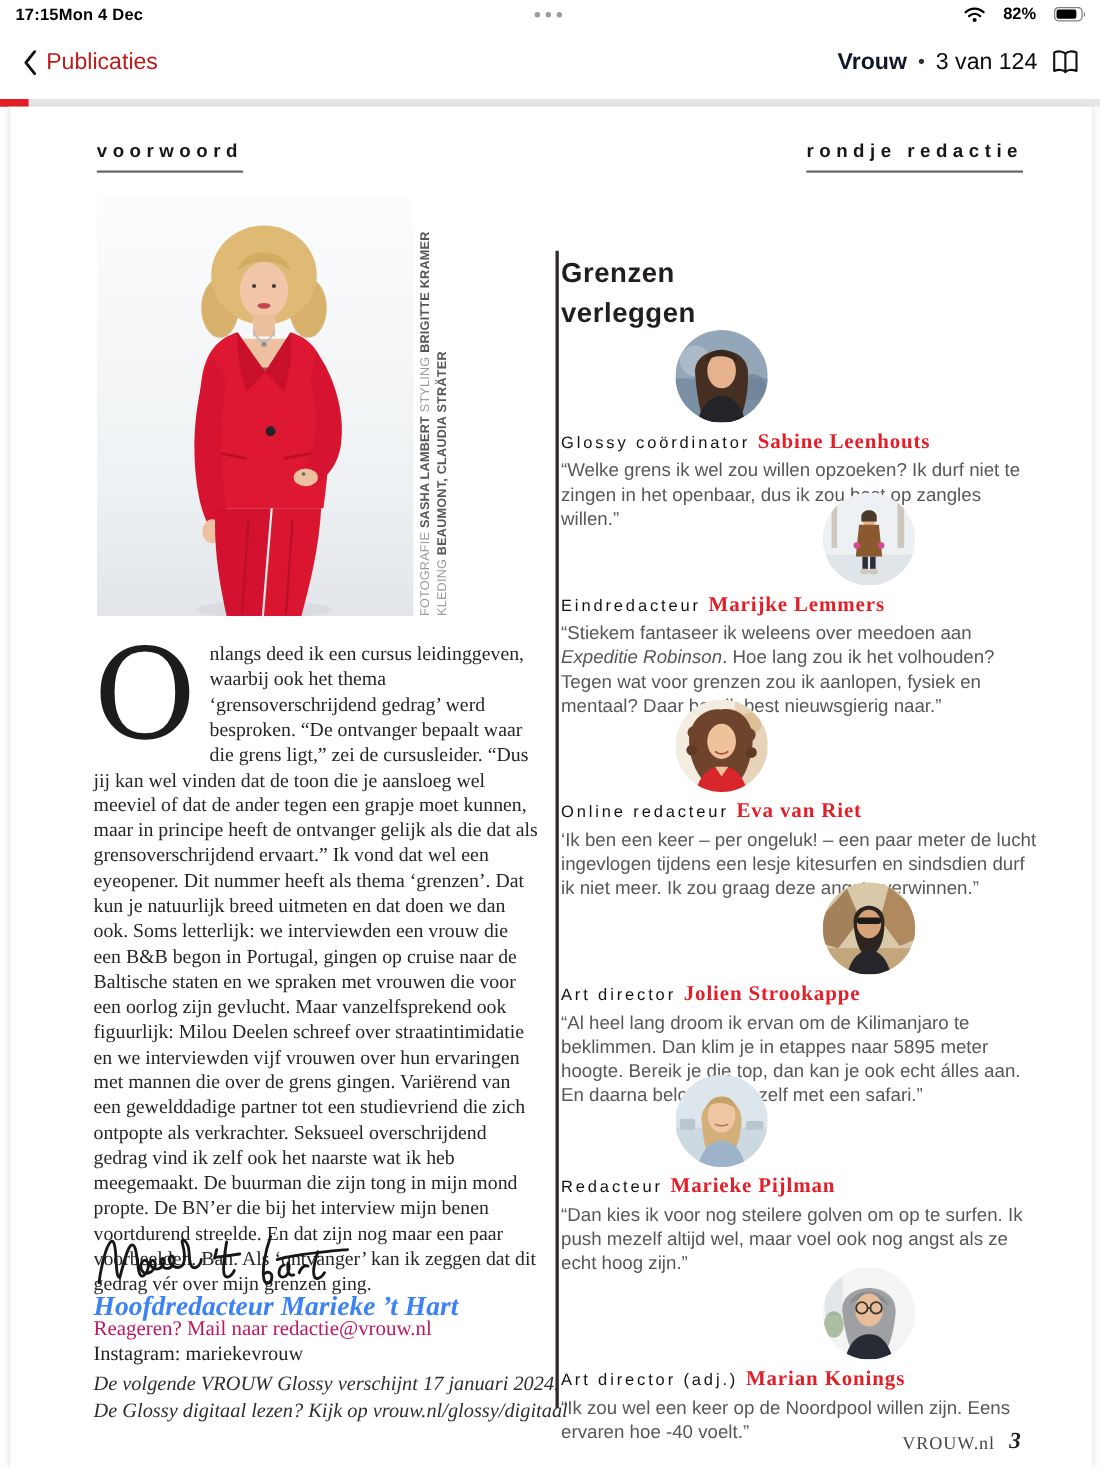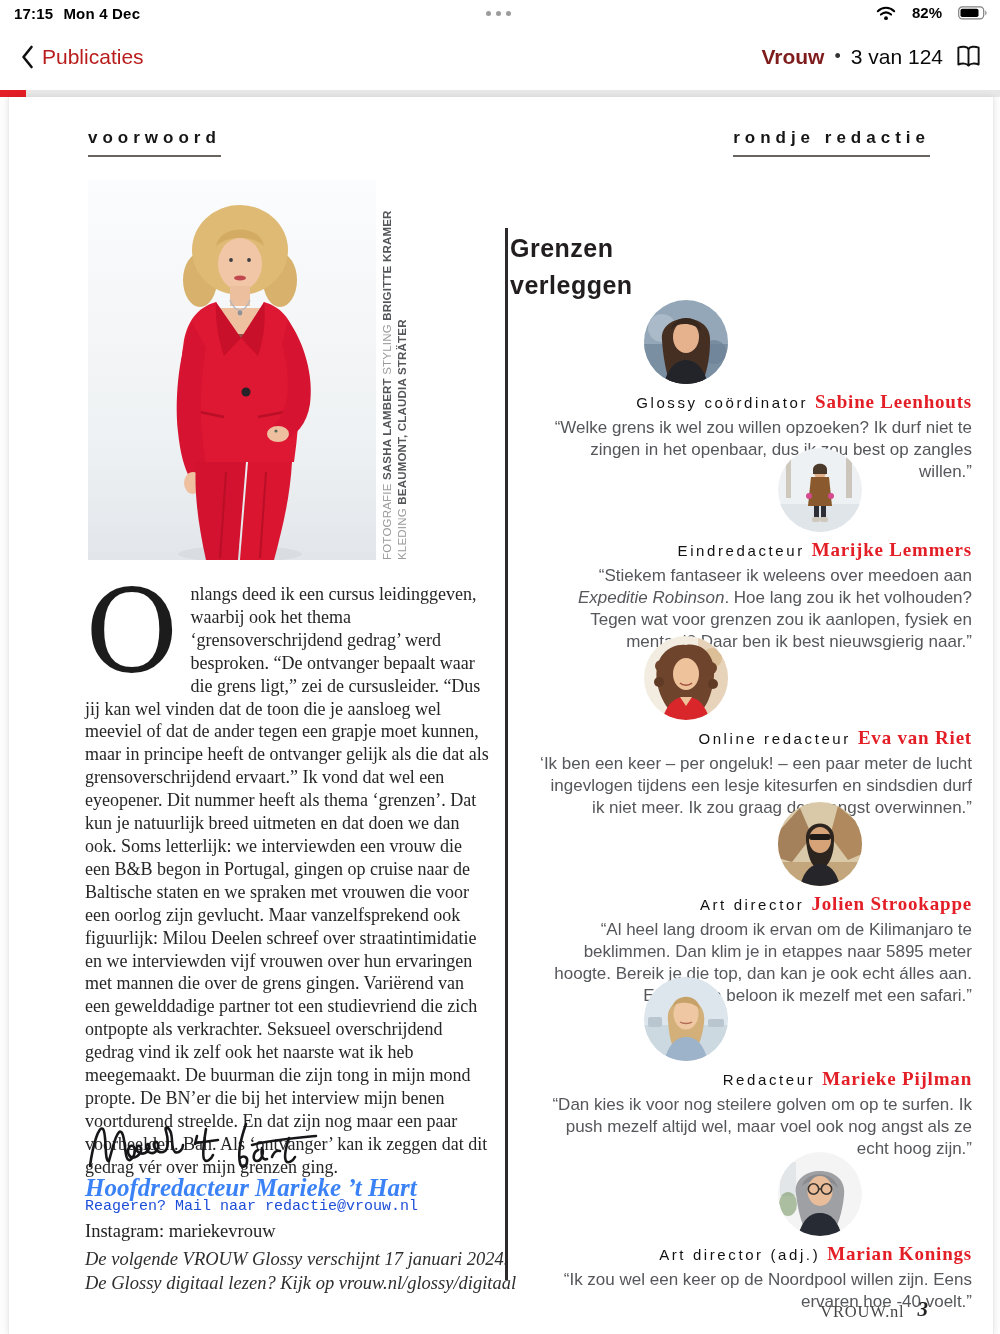--- a/index.html
+++ b/index.html
@@ -4,31 +4,31 @@
 <style>
   html,body{margin:0;padding:0}
   body{
     width:1000px;height:1334px;position:relative;overflow:hidden;
     background:#fdfdfd;font-family:"Liberation Sans",sans-serif;
     -webkit-font-smoothing:antialiased;
   }
   
   .statusbar{position:absolute;left:0;top:0;width:1000px;height:28px;background:#fff}
   .status-left{position:absolute;left:14px;top:5px;font-size:15px;font-weight:700;color:#000;letter-spacing:.2px}
-  .status-left .date{font-weight:600;margin-left:10px}
+  .status-left .date{font-weight:600;}
   .status-dots{position:absolute;left:486px;top:11px;display:flex;gap:5px}
   .status-dots i{width:5px;height:5px;border-radius:50%;background:#9c9c9c}
   .status-right{position:absolute;right:12px;top:4px;display:flex;align-items:center;gap:16px}
   .battery-pct{font-size:15px;font-weight:600;color:#000}
   
   .navbar{position:absolute;left:0;top:28px;width:1000px;height:62px;background:#fff}
   .back-btn{position:absolute;left:20px;top:16px;display:flex;align-items:center;gap:8px;cursor:pointer}
   .back-label{font-size:21px;color:#b91c1c}
   .nav-right{position:absolute;right:18px;top:16px;display:flex;align-items:center;gap:12px}
-  .nav-pub{font-size:21px;font-weight:700;color:#7f1d1d}
+  .nav-pub{font-size:21px;font-weight:700;color:#0f172a}
   .nav-sep{font-size:18px;color:#333;margin:0 -2px}
   .nav-pos{font-size:21px;color:#0a0a0a}
   
   .progress{position:absolute;left:0;top:90px;width:1000px;height:7px;background:#e7e7e7}
   .progress-fill{position:absolute;left:0;top:0;width:26px;height:7px;background:#e31e26}
   
   .sheet{position:absolute;left:8px;top:97px;width:984px;height:1237px;background:#fff;
          border-left:1px solid #ececec;border-right:1px solid #ececec;box-shadow:0 0 6px rgba(0,0,0,.10)}
   
   .seclabel{position:absolute;font-size:17px;font-weight:700;letter-spacing:5px;color:#161616;
@@ -42,30 +42,30 @@
            font-size:11.5px;line-height:15px;letter-spacing:.2px;color:#9b9b9b;white-space:nowrap}
   .credits b{color:#55565a;font-weight:700}
   
   .bodycopy{position:absolute;left:85px;top:583px;width:404px;
             font-family:"Liberation Serif",serif;font-size:18px;line-height:22.9px;color:#262626;text-align:left}
   .dropcap{float:left;font-family:"DejaVu Serif",serif;font-size:114px;line-height:88px;
            margin:5px 12px 0 0;color:#1c1c1c}
   .signature{position:absolute;left:84px;top:1116px}
   .editorline{position:absolute;left:85px;top:1174px;font-family:"Liberation Serif",serif;
               font-style:italic;font-weight:700;font-size:25px;color:#3b82f6}
-  .contactline{position:absolute;left:85px;top:1198px;font-family:Liberation Mono, monospace;font-size:15px;color:#1d4ed8}
+  .contactline{position:absolute;left:85px;top:1198px;font-family:Liberation Serif, serif;font-size:19px;color:#be185d}
   .instaline{position:absolute;left:85px;top:1221px;font-family:"Liberation Serif",serif;font-size:18.5px;color:#222}
   .nextissue{position:absolute;left:85px;top:1249px;font-family:"Liberation Serif",serif;font-style:italic;font-size:18.5px;color:#2e2e2e}
   .digital{position:absolute;left:85px;top:1273px;font-family:"Liberation Serif",serif;font-style:italic;font-size:18.5px;color:#2e2e2e}
   
   .divider{position:absolute;left:505px;top:228px;width:3px;height:1052px;background:#2e2a2b}
   
   .rtitle{position:absolute;left:510px;top:230px;width:432px;
           font-size:25px;line-height:37px;font-weight:800;letter-spacing:.5px;color:#221d1e}
-  .member{position:absolute;left:540px;width:432px;text-align:right}
+  .member{position:absolute;left:510px;width:432px;text-align:left}
   .m1{top:300px}.m2{top:448px}.m3{top:636px}.m4{top:802px}.m5{top:977px}.m6{top:1152px}
   .avatar{width:84px;height:84px;border-radius:50%;overflow:hidden;display:block}
   .av-left{margin-left:104px}
   .av-right{margin-left:238px}
   .roleline{margin-top:7px;white-space:nowrap}
   .role{font-size:15px;letter-spacing:2.6px;color:#121212;font-weight:500;margin-right:7px}
   .name{font-family:"Liberation Serif",serif;font-weight:700;font-size:19px;letter-spacing:.8px;color:#e31e26}
   .quote{margin-top:4px;font-size:17px;line-height:22px;color:#56575b}
   .quote em{font-style:italic}
   

